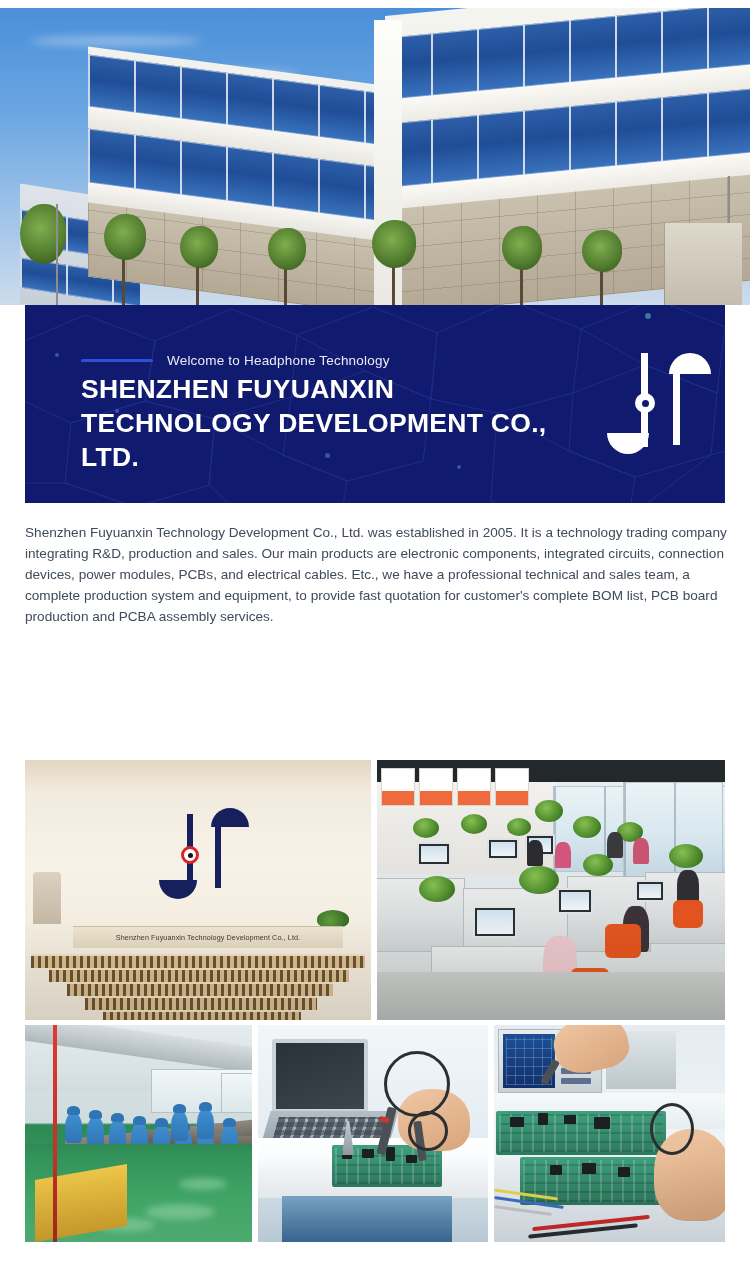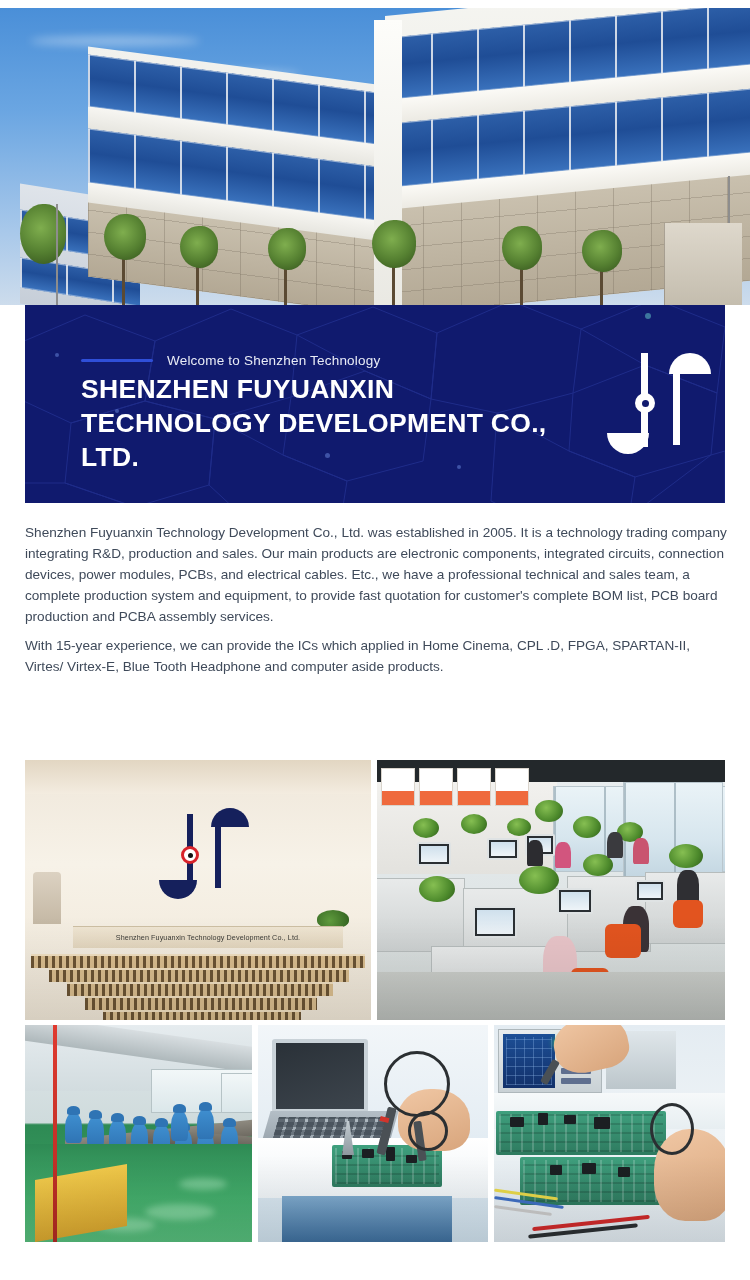--- a/index.html
+++ b/index.html
@@ -450,21 +450,21 @@
     </g>
   </svg>
   <div class="banner-dot" style="left:30px;top:48px;width:4px;height:4px;"></div>
   <div class="banner-dot" style="left:300px;top:148px;width:5px;height:5px;"></div>
   <div class="banner-dot" style="left:432px;top:160px;width:4px;height:4px;"></div>
   <div class="banner-dot" style="left:620px;top:8px;width:6px;height:6px;background:rgba(90,180,190,.6);"></div>
   <div class="banner-dot" style="left:90px;top:104px;width:4px;height:4px;"></div>
 
   <div class="welcome-row">
     <span class="welcome-rule"></span>
-    <span class="welcome-text">Welcome to Shenzhen Technology</span>
+    <span class="welcome-text">Welcome to Headphone Technology</span>
   </div>
 
   <h1 class="banner-title">SHENZHEN FUYUANXIN TECHNOLOGY DEVELOPMENT CO., LTD.</h1>
 
   <div class="mono" style="left:592px;top:34px;width:110px;height:130px;">
 
     <div class="mono-bar" style="left:24px;top:14px;width:7px;height:94px;"></div>
 
     <div class="mono-cap" style="left:-10px;top:94px;width:42px;height:21px;border-radius:0 0 42px 42px;"></div>
 
@@ -473,21 +473,20 @@
     <div class="mono-cap" style="left:52px;top:14px;width:42px;height:21px;border-radius:42px 42px 0 0;"></div>
 
     <div class="mono-ring" style="left:18px;top:54px;width:20px;height:20px;">
       <i style="width:7px;height:7px;"></i>
     </div>
   </div>
 </div>
 
 <div class="copy">
   <p>Shenzhen Fuyuanxin Technology Development Co., Ltd. was established in 2005. It is a technology trading company integrating R&amp;D, production and sales. Our main products are electronic components, integrated circuits, connection devices, power modules, PCBs, and electrical cables. Etc., we have a professional technical and sales team, a complete production system and equipment, to provide fast quotation for customer's complete BOM list, PCB board production and PCBA assembly services.</p>
-  <p>With 15-year experience, we can provide the ICs which applied in Home Cinema, CPL .D, FPGA, SPARTAN-II, Virtes/ Virtex-E, Blue Tooth Headphone and computer aside products.</p>
 </div>
 
 <div class="grid-row1">
 
   <div class="ph a reception">
     <div class="rec-ceiling"></div>
     <div class="rec-chair"></div>
     <div class="rec-logo" style="width:100px;height:110px;">
       <div class="rec-bar" style="left:22px;top:12px;width:6px;height:78px;"></div>
       <div class="rec-bar" style="left:-6px;top:78px;width:38px;height:19px;border-radius:0 0 38px 38px;"></div>

